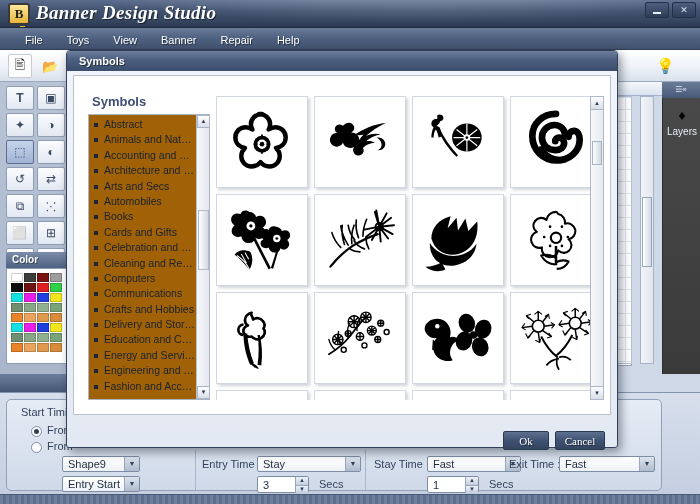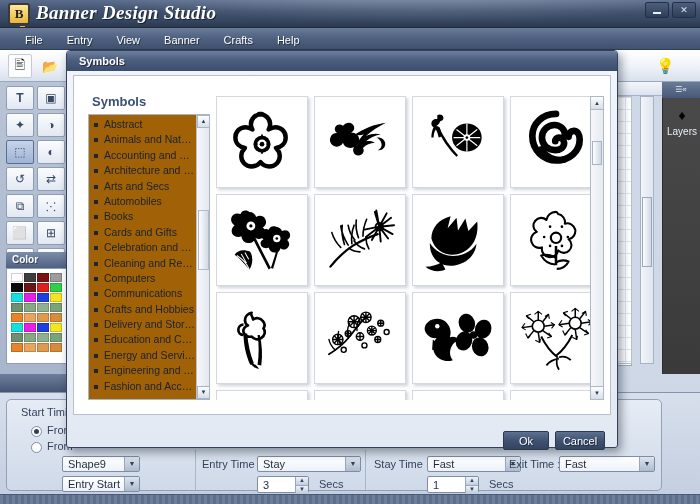--- a/index.html
+++ b/index.html
@@ -260,21 +260,21 @@
     color:#fff; font-weight:bold; font-size:11px;
     line-height:20px; padding-left:12px;
     border-radius:3px 3px 0 0;
     text-shadow:1px 1px 0 rgba(0,0,0,.5);
   }
   .dlg-body{
     position:absolute; left:6px; top:24px; width:538px; height:340px;
     background:#fff; border:1px solid #b7c1d2;
   }
   .dlg-foot{
-    position:absolute; left:0; bottom:0; width:550px; height:22px;
+    position:absolute; left:0; bottom:0; width:550px; height:22px;font-family:Liberation Serif, serif;
   }
   .dbtn{
     position:absolute; top:6px; width:46px; height:19px;
     background: linear-gradient(180deg,#5e7090 0%, #3e5070 55%, #33455f 100%);
     border:1px solid #2a3850; border-radius:2px;
     color:#ffffff; font-size:11px; text-align:center; line-height:18px;
     text-shadow:1px 1px 0 rgba(0,0,0,.5);
   }
   .dbtn.ok{ right:68px; }
   .dbtn.cancel{ right:12px; width:50px; }
@@ -364,24 +364,24 @@
     <div class="applogo">B</div>
     <div class="apptitle">Banner Design Studio</div>
     <div class="winbtns">
       <div class="winbtn min"></div>
       <div class="winbtn">✕</div>
     </div>
   </div>
 
   <div class="menubar">
     <div class="menuitem">File</div>
-    <div class="menuitem">Entry</div>
+    <div class="menuitem">Toys</div>
     <div class="menuitem">View</div>
     <div class="menuitem">Banner</div>
-    <div class="menuitem">Crafts</div>
+    <div class="menuitem">Repair</div>
     <div class="menuitem">Help</div>
   </div>
 
   <div class="topstrip">
     <div class="tsbtn b1">🖹</div>
     <div class="tsbtn b2">📂</div>
     <div class="bulb">💡</div>
   </div>
 
   <div class="workspace"></div>

